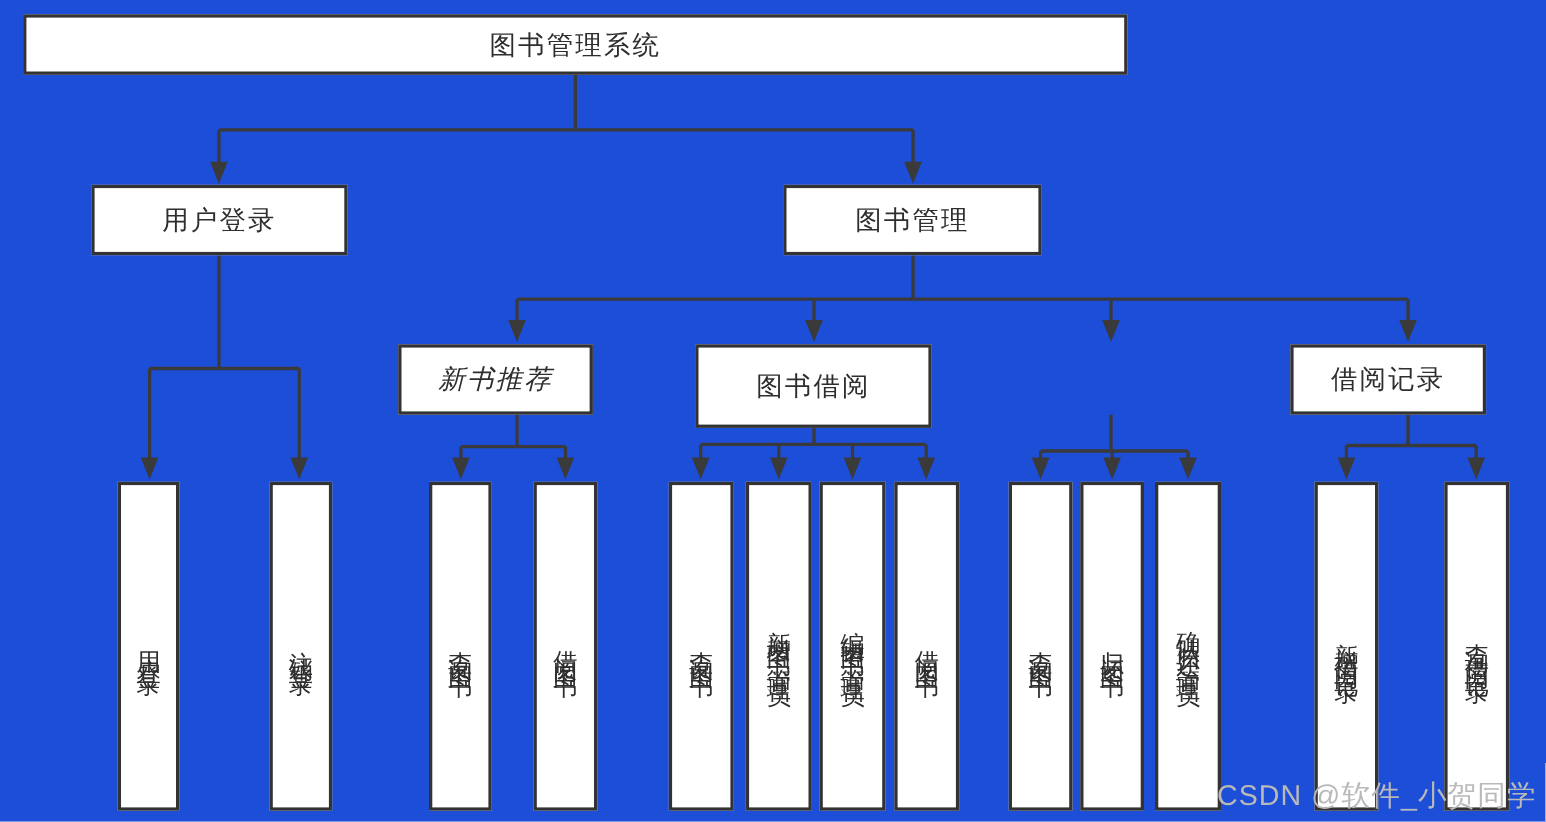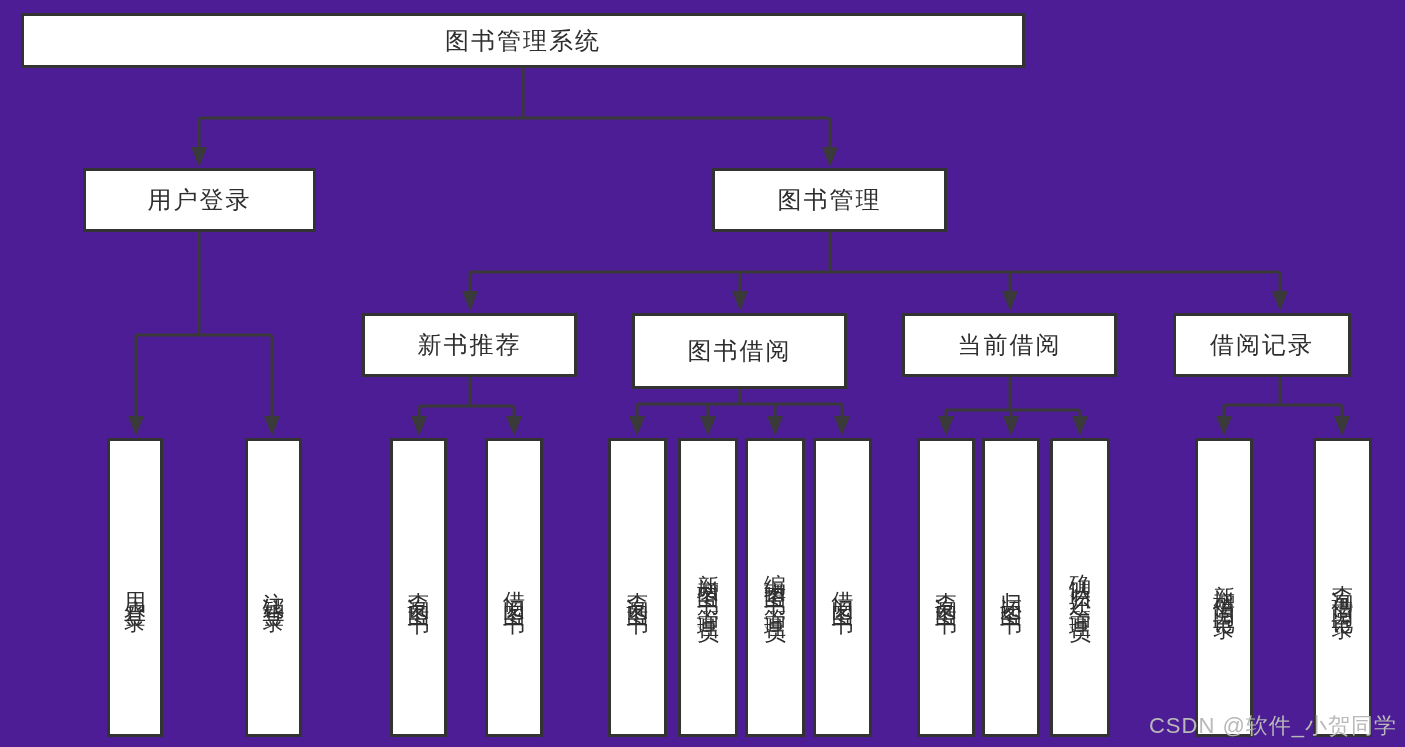--- a/index.html
+++ b/index.html
@@ -1,20 +1,20 @@
 <!DOCTYPE html>
 <html><head>
 <meta charset="utf-8">
 <style>
   html, body { margin: 0; padding: 0; background: #ffffff; }
   .stage {
     position: relative;
     width: 1405px;
     height: 747px;
-    background: #4c1d95;
+    background: #1d4ed8;
     overflow: hidden;
     font-family: "Liberation Sans", sans-serif;
     color: #2e2e2e;
   }
   .connectors {
     position: absolute;
     left: 0; top: 0;
     width: 1405px; height: 747px;
   }
   .connectors path {
@@ -44,21 +44,21 @@
     writing-mode: vertical-rl;
     font-size: 22px;
     letter-spacing: 7px;
     line-height: 1;
     white-space: nowrap;
   }
   .watermark {
     position: absolute;
     right: 8px;
     bottom: 6px;
-    font-size: 22px;
+    font-size: 26px;
     color: #b9b9b9;
     letter-spacing: 1px;
     white-space: nowrap;
   }
 </style>
 </head>
 <body>
 
 <div class="stage">
 
@@ -105,28 +105,25 @@
     <span>图书管理系统</span>
   </div>
 
   <div class="node hbox" style="left:83px; top:168px; width:233px; height:64px;">
     <span>用户登录</span>
   </div>
   <div class="node hbox" style="left:712px; top:168px; width:235px; height:64px;justify-content:center;">
     <span>图书管理</span>
   </div>
 
-  <div class="node hbox" style="left:362px; top:313px; width:215px; height:64px;">
+  <div class="node hbox" style="left:362px; top:313px; width:177px; height:64px;font-style:italic;">
     <span>新书推荐</span>
   </div>
   <div class="node hbox" style="left:632px; top:313px; width:215px; height:76px;">
     <span>图书借阅</span>
-  </div>
-  <div class="node hbox" style="left:902px; top:313px; width:215px; height:64px;">
-    <span>当前借阅</span>
   </div>
   <div class="node hbox" style="left:1173px; top:313px; width:178px; height:64px;">
     <span>借阅记录</span>
   </div>
 
   <div class="node vbox" style="left:107px; top:438px; width:56px; height:299px;">
     <span>用户登录</span>
   </div>
   <div class="node vbox" style="left:245px; top:438px; width:57px; height:299px;">
     <span>注销登录</span>

